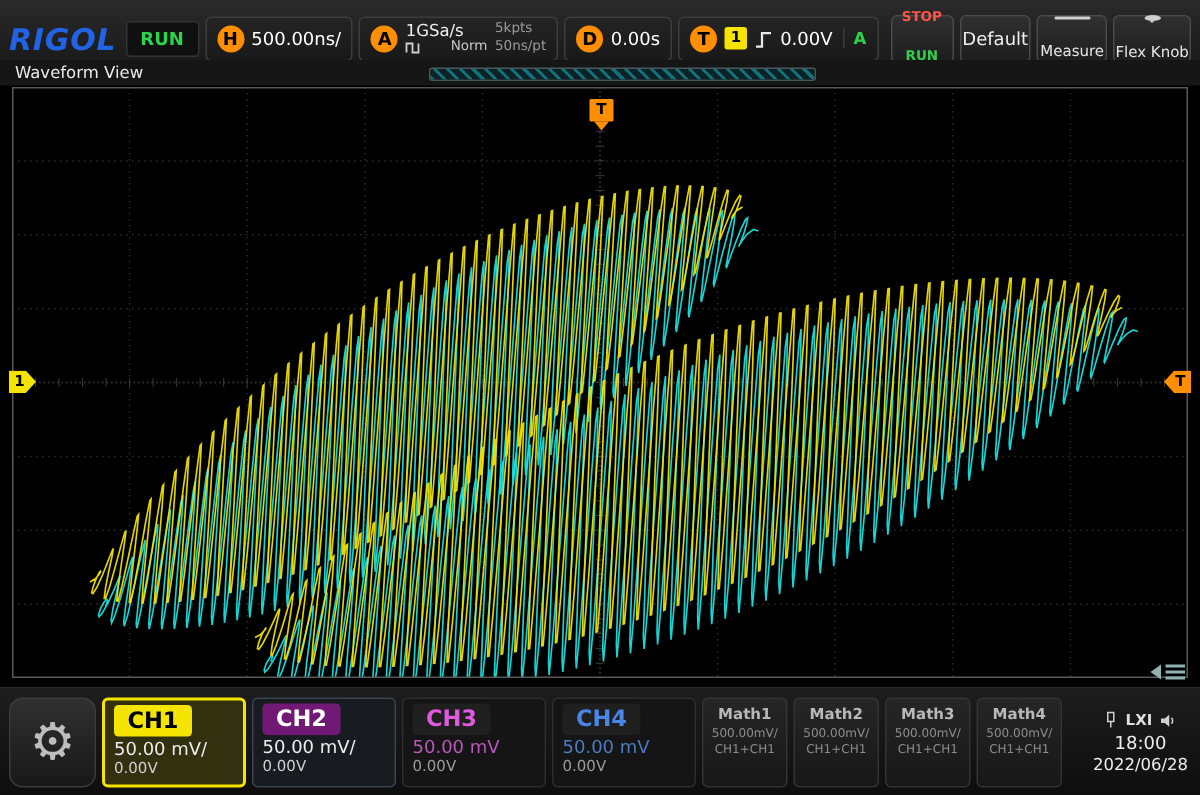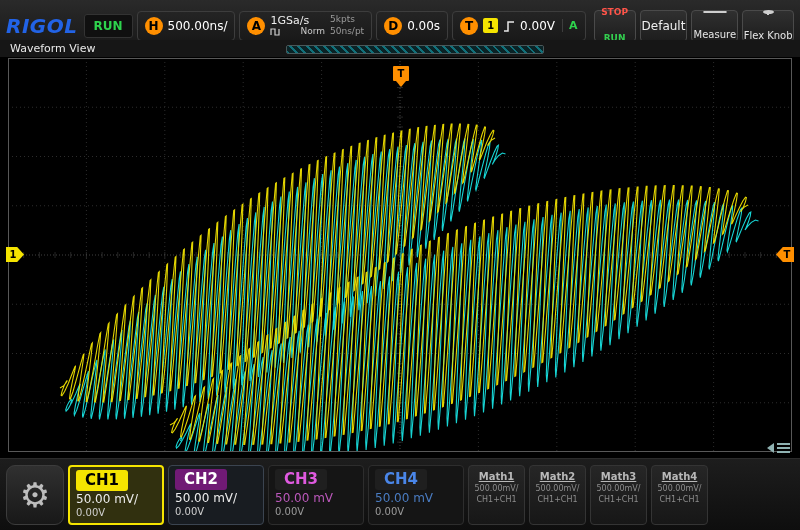--- a/index.html
+++ b/index.html
@@ -82,21 +82,21 @@
   .ch1 .pill{background:#f5e400;color:#000;}
   .ch2{background:#181c21;border:1px solid #3b4450;}
   .ch2 .pill{background:#701a75;color:#fff;}
   .ch3 .pill{color:#e05ae0;}
   .ch3 .scale{color:#bb58bb;}
   .ch3 .offs,.ch4 .offs{color:#9b9b9b;}
   .ch4 .pill{color:#4a86e8;}
   .ch4 .scale{color:#4a7cc2;}
   .mathtile{width:57px;height:60px;border-radius:4px;padding:5px 3px;display:flex;flex-direction:column;
     align-items:center;gap:2px;background:linear-gradient(#262626,#171717);border:1px solid #343434;}
-  .mname{font-size:10px;font-weight:bold;color:#b8b8b8;text-decoration:underline;}
+  .mname{font-size:10px;font-weight:bold;color:#b8b8b8;}
   .mval{font-size:8px;color:#8d8d8d;white-space:nowrap;}
   .statusblock{margin-left:auto;display:flex;flex-direction:column;align-items:center;gap:1px;padding-right:2px;}
   .statusicons{display:flex;align-items:center;gap:5px;height:13px;}
   .lxi{font-size:10px;font-weight:bold;color:#dedede;}
   .stime{font-size:12px;color:#ececec;}
   .sdate{font-size:11px;color:#ececec;white-space:nowrap;}
 </style>
 </head>
 <body>
 
@@ -333,13 +333,28 @@
     <span class="mname">Math3</span>
     <span class="mval">500.00mV/</span>
     <span class="mval">CH1+CH1</span>
   </div>
   <div class="mathtile">
     <span class="mname">Math4</span>
     <span class="mval">500.00mV/</span>
     <span class="mval">CH1+CH1</span>
   </div>
 
+  <div class="statusblock">
+    <div class="statusicons">
+      <svg width="9" height="12" viewBox="0 0 9 12">
+        <rect x="2.5" y="1" width="4" height="6" fill="none" stroke="#cfcfcf" stroke-width="1"></rect>
+        <line x1="4.5" y1="7" x2="4.5" y2="11" stroke="#cfcfcf" stroke-width="1"></line>
+      </svg>
+      <span class="lxi">LXI</span>
+      <svg width="11" height="11" viewBox="0 0 11 11">
+        <polygon points="1,4 3.5,4 6.5,1.5 6.5,9.5 3.5,7 1,7" fill="#cfcfcf"></polygon>
+        <path d="M8 3.5 Q9.5 5.5 8 7.5" stroke="#cfcfcf" fill="none" stroke-width="1"></path>
+      </svg>
+    </div>
+    <span class="stime">18:00</span>
+    <span class="sdate">2022/06/28</span>
+  </div>
 </div>
 
 </body></html>

